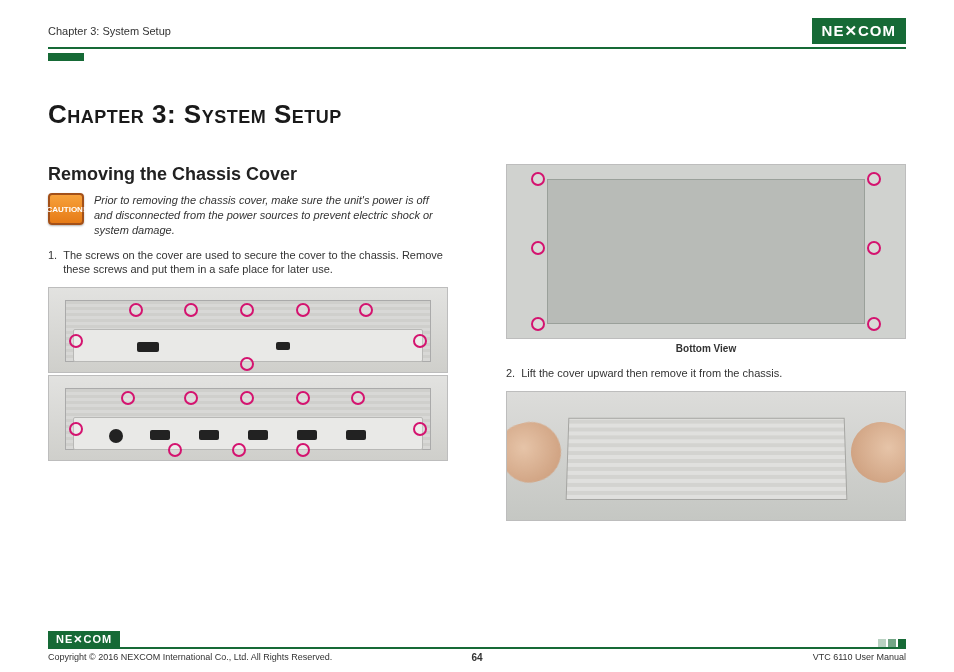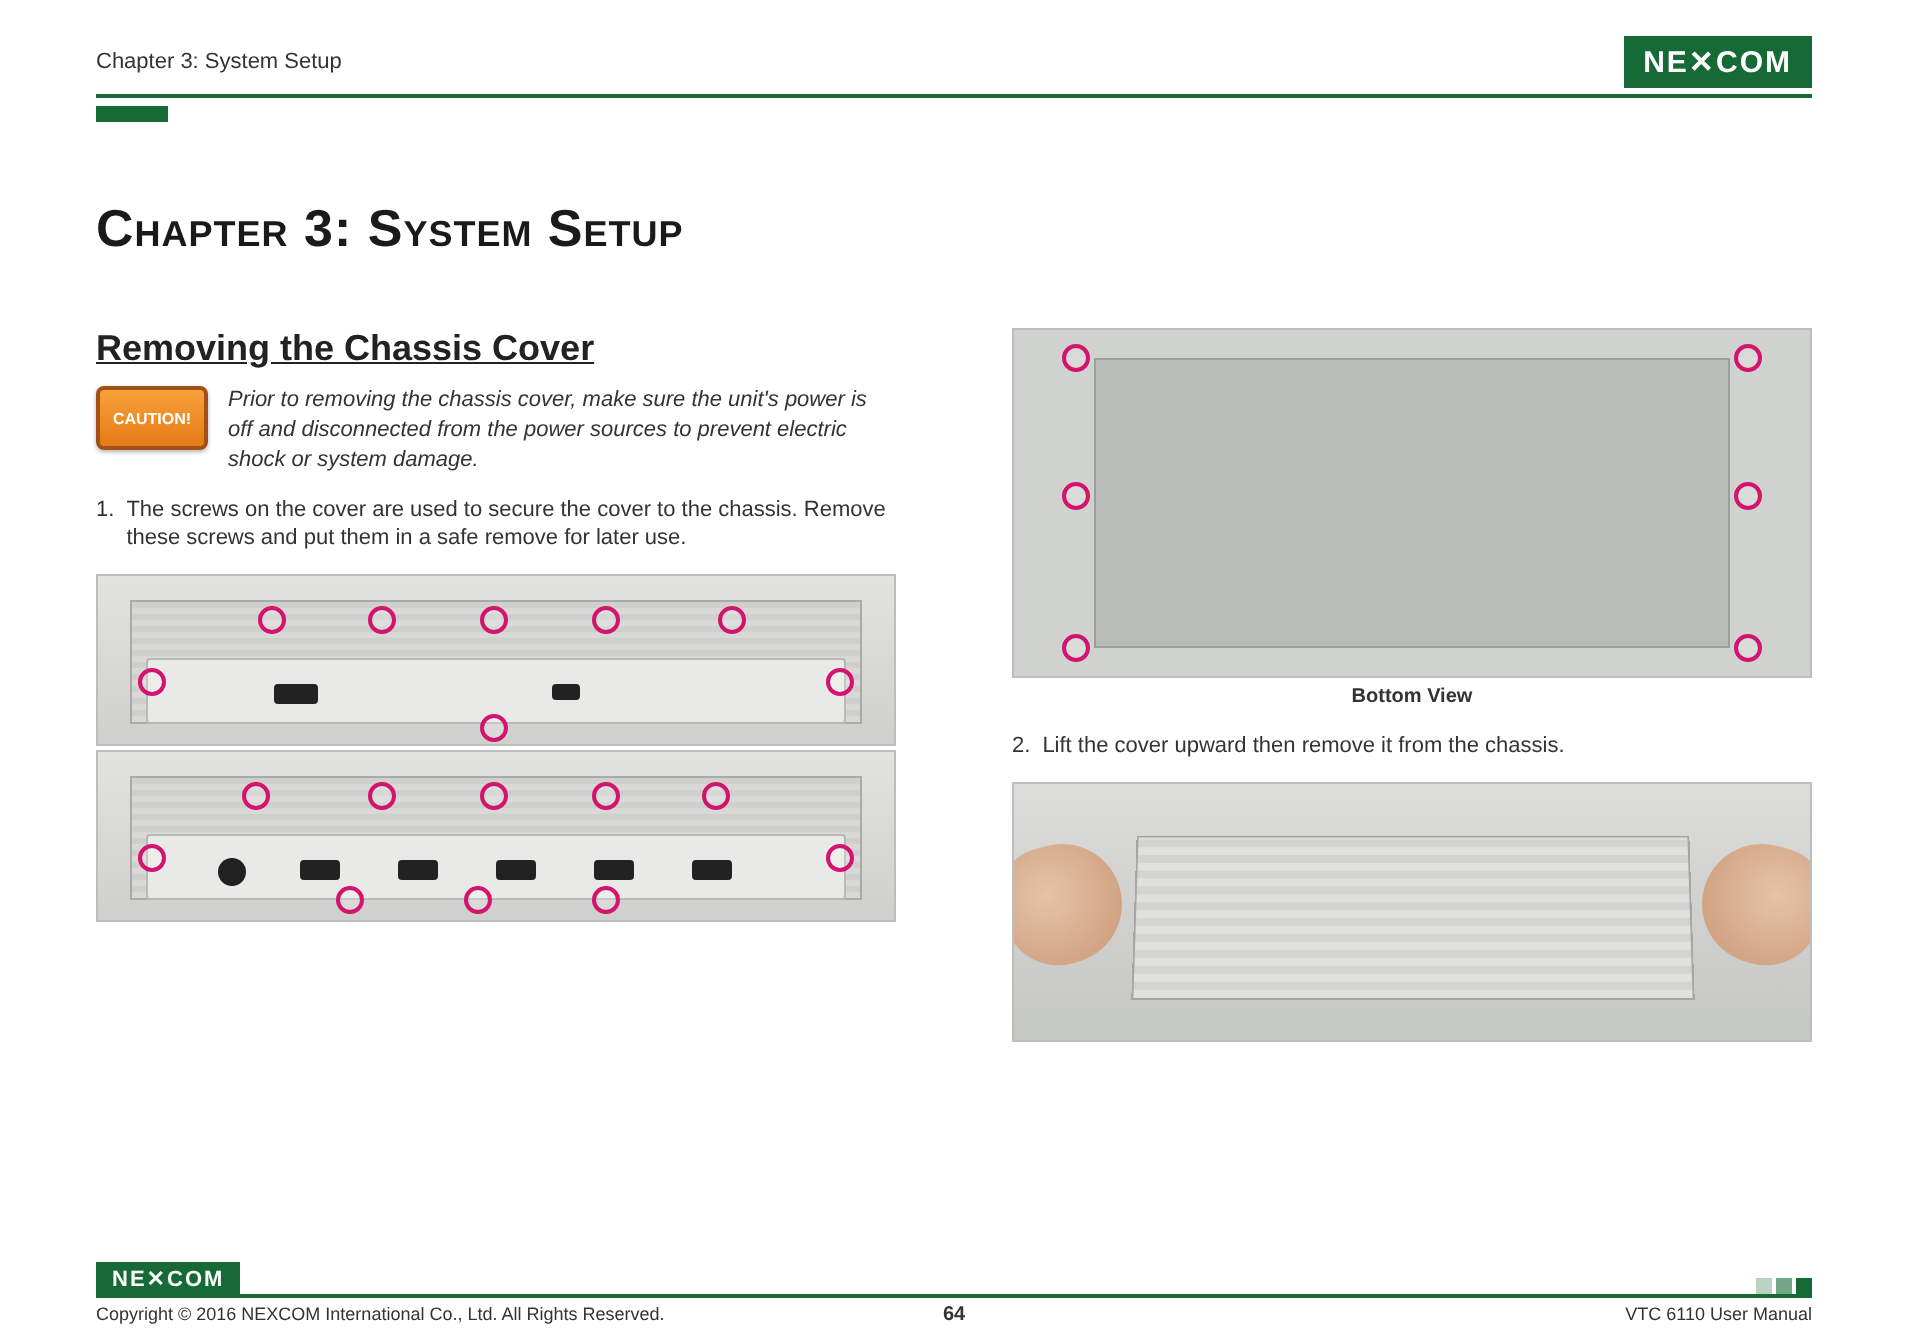--- a/index.html
+++ b/index.html
@@ -53,30 +53,29 @@
     display: flex;
     gap: 58px;
     margin-top: 34px;
   }
   .col { flex: 1; }
   .section-title {
     font-size: 18px;
     font-weight: 700;
     color: #222;
     margin-bottom: 8px;
-    text-decoration: underline;
   }
   .caution-row {
     display: flex;
     gap: 10px;
     align-items: flex-start;
     margin-bottom: 10px;
   }
   .caution-icon {
-    width: 56px; height: 32px;
+    width: 36px; height: 32px;
     background: linear-gradient(#f7a13a,#e67b17);
     border: 2px solid #a35018;
     border-radius: 4px;
     display: flex; align-items: center; justify-content: center;
     font-size: 8px; font-weight: bold; color: #fff;
     flex-shrink: 0;
     box-shadow: 0 1px 2px rgba(0,0,0,.3);
   }
   .caution-text {
     font-size: 11px;
@@ -198,21 +197,21 @@
     <div class="col">
       <div class="section-title">Removing the Chassis Cover</div>
 
       <div class="caution-row">
         <div class="caution-icon">CAUTION!</div>
         <div class="caution-text">Prior to removing the chassis cover, make sure the unit's power is off and disconnected from the power sources to prevent electric shock or system damage.</div>
       </div>
 
       <div class="step">
         <span class="step-num">1.</span>
-        <span>The screws on the cover are used to secure the cover to the chassis. Remove these screws and put them in a safe remove for later use.</span>
+        <span>The screws on the cover are used to secure the cover to the chassis. Remove these screws and put them in a safe place for later use.</span>
       </div>
 
       <div class="fig fig-front">
         <div class="device-body"></div>
         <div class="device-panel">
           <div class="port" style="left:18%; top:40%; width:22px; height:10px;"></div>
           <div class="port" style="left:58%; top:40%; width:14px; height:8px;"></div>
         </div>
         <div class="screw" style="left:5%; top:55%;"></div>
         <div class="screw" style="left:20%; top:18%;"></div>

